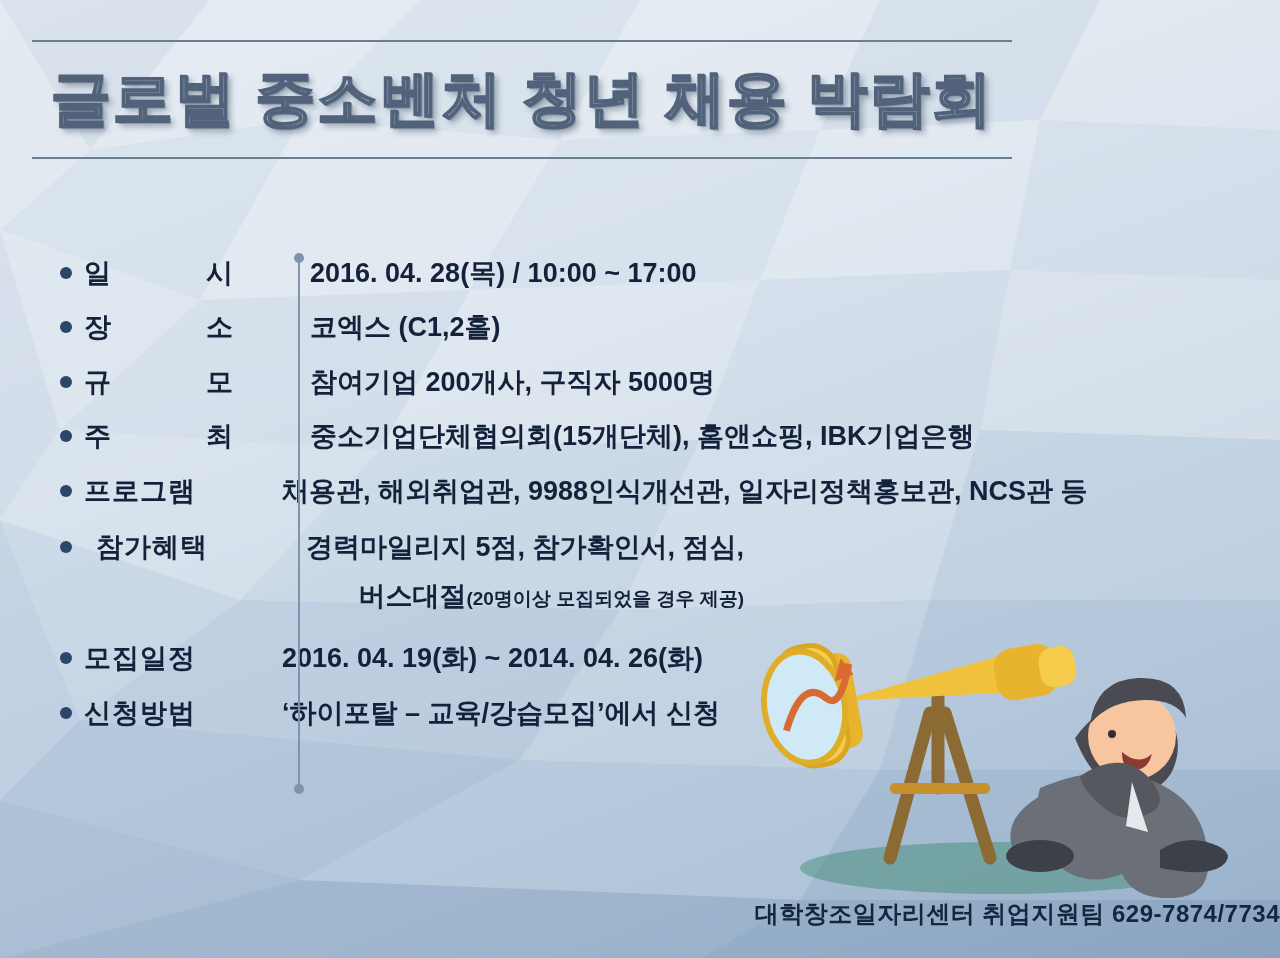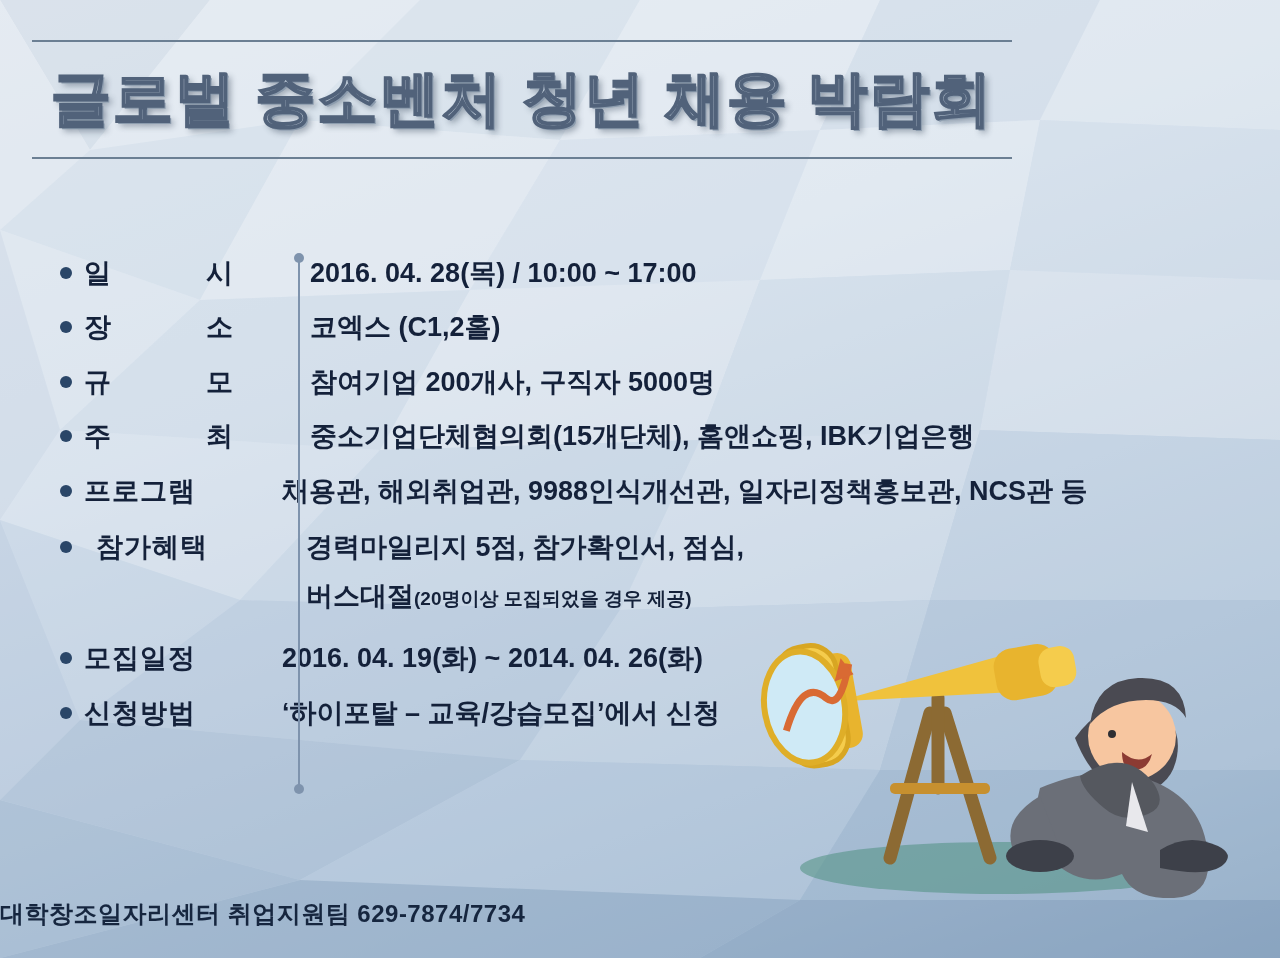--- a/index.html
+++ b/index.html
@@ -63,35 +63,36 @@
     width:150px;margin-left:12px;flex:0 0 auto;
     font-size:27px;color:#14213a;font-weight:bold;
     letter-spacing:1px;
   }
   .row .label.spread{
     display:flex;justify-content:space-between;padding-right:28px;
   }
   .row .value{
     margin-left:48px;font-size:27px;color:#14213a;font-weight:bold;
     line-height:1.35;
+    text-align:right;
   }
   .value .small{font-size:19px;font-weight:bold;}
   .value .l2{display:block;margin-top:12px;}
 
   .r1{margin-bottom:18px;}
   .r2{margin-bottom:18px;}
   .r3{margin-bottom:18px;}
   .r4{margin-bottom:18px;}
   .r5{margin-bottom:20px;}
   .r6{margin-bottom:26px;gap:12px;}
   .r7{margin-bottom:18px;}
 
   
   .footer{
-    position:absolute;left:0;bottom:28px;width:1280px;text-align:left;
+    position:absolute;left:0;bottom:28px;width:1280px;text-align:right;
     font-size:24px;font-weight:bold;color:#16263f;letter-spacing:.5px;
   }
 
   
   .illus{position:absolute;right:20px;bottom:60px;width:520px;height:360px;}
 </style>
 </head>
 <body>
 
 <div id="poster">

